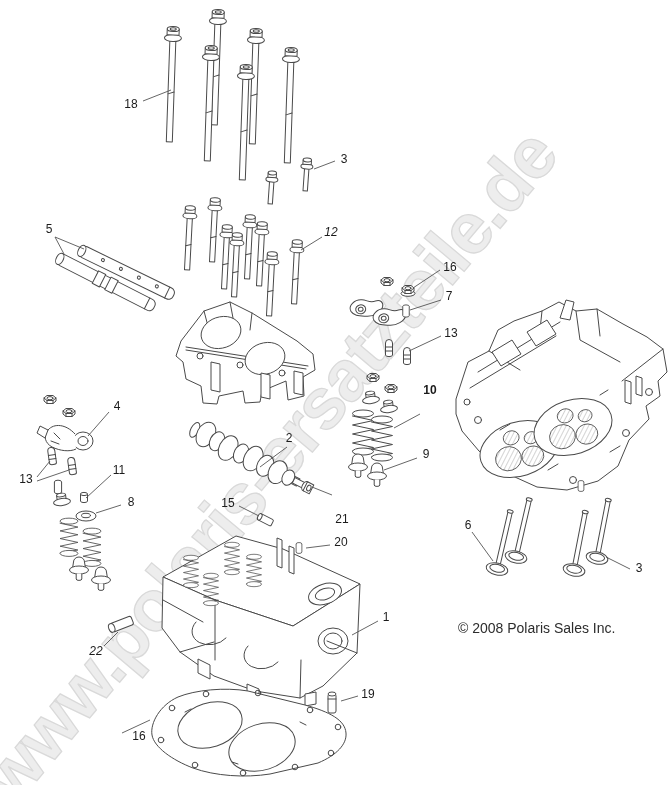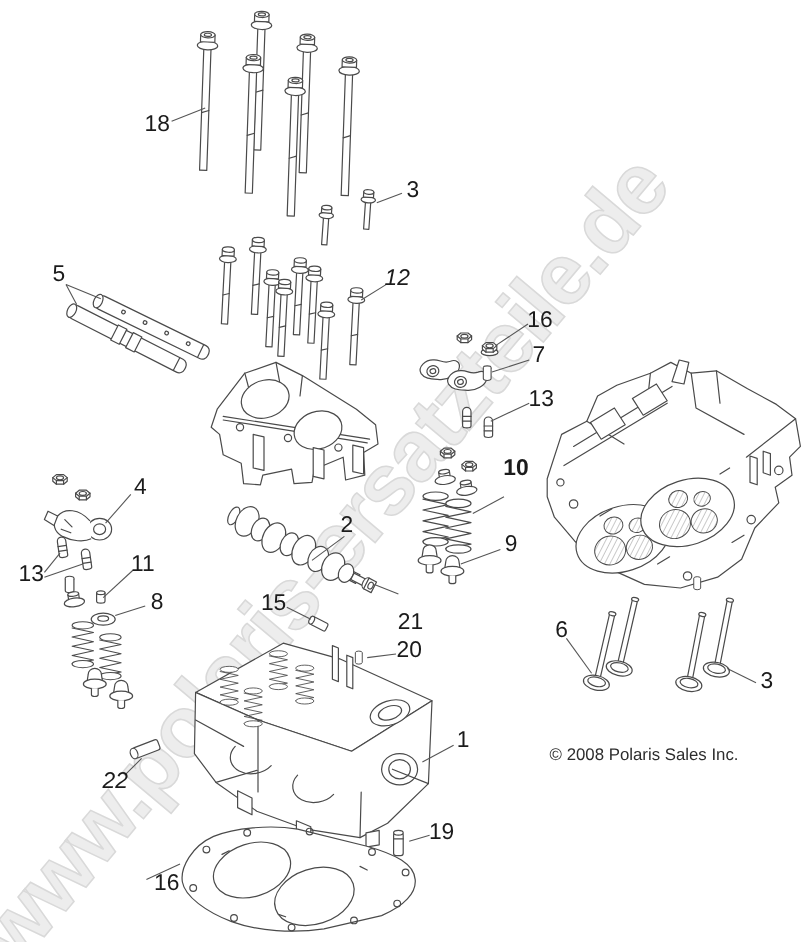--- a/index.html
+++ b/index.html
@@ -1,19 +1,19 @@
 <!DOCTYPE html>
 <html><head>
 <meta charset="utf-8">
 <style>
   html,body{margin:0;padding:0;background:#fff;}
   .stage{position:relative;width:672px;height:785px;background:#ffffff;overflow:hidden;
          font-family:"Liberation Sans",sans-serif;}
   .stage svg{position:absolute;left:0;top:0;}
-  .part-label{position:absolute;transform:translate(-50%,-50%);font-size:19px;color:#1b1b1b;
+  .part-label{position:absolute;transform:translate(-50%,-50%);font-size:12px;color:#1b1b1b;
               white-space:nowrap;line-height:1;}
   .copyright{position:absolute;left:458px;top:620px;font-size:14px;color:#2d2d2d;white-space:nowrap;}
   .wm{font-family:"Liberation Sans",sans-serif;font-weight:bold;font-size:72px;letter-spacing:-2px;
       fill:#ededed;stroke:#d9d9d9;stroke-width:1.3;}
   .ln{fill:none;stroke:#4a4a4a;stroke-width:1;stroke-linejoin:round;stroke-linecap:round;}
   .wf{fill:#ffffff;stroke:#4a4a4a;stroke-width:1;stroke-linejoin:round;}
   .hatchf{fill:url(#hatch);stroke:#4a4a4a;stroke-width:0.8;}
   .leader{stroke:#555;stroke-width:0.9;}
 </style>
 </head>

